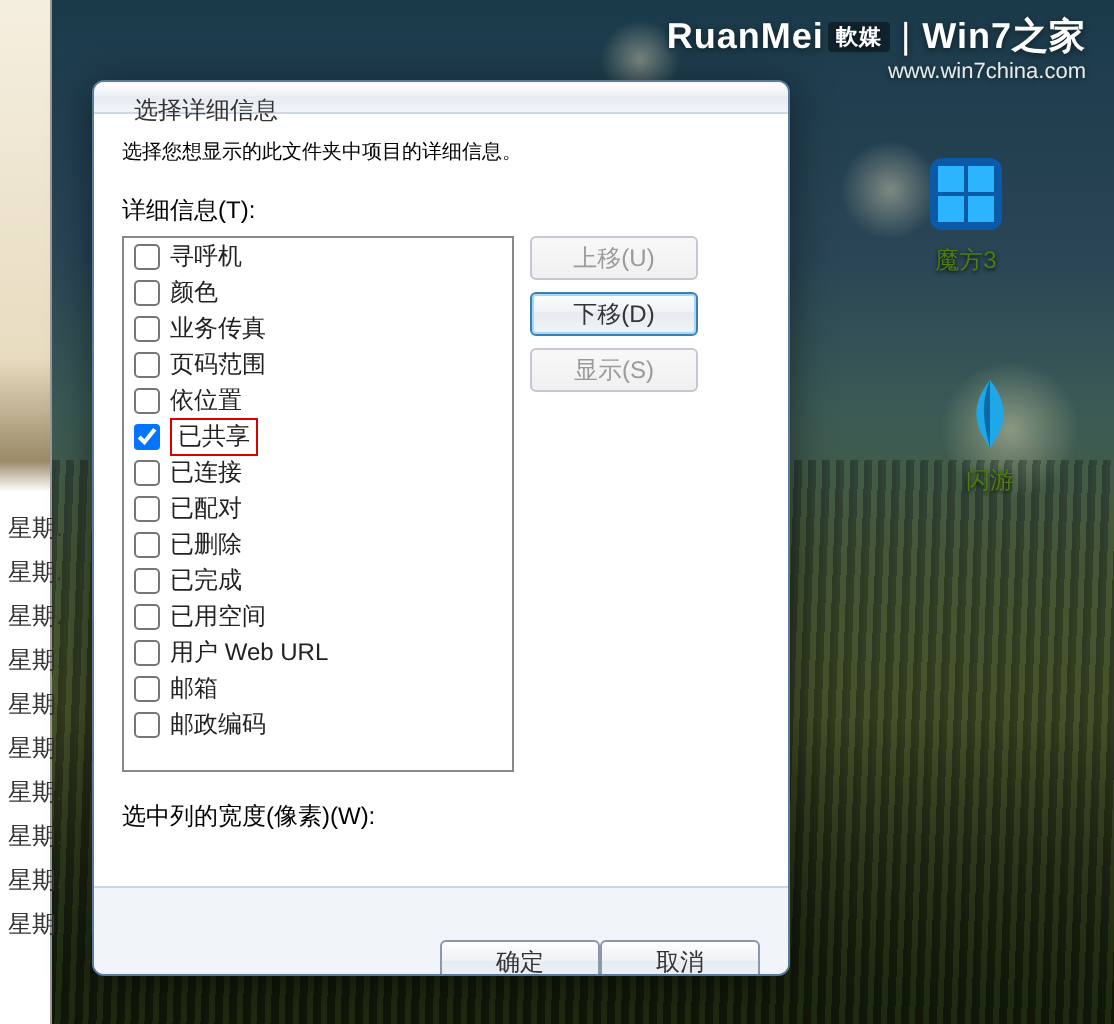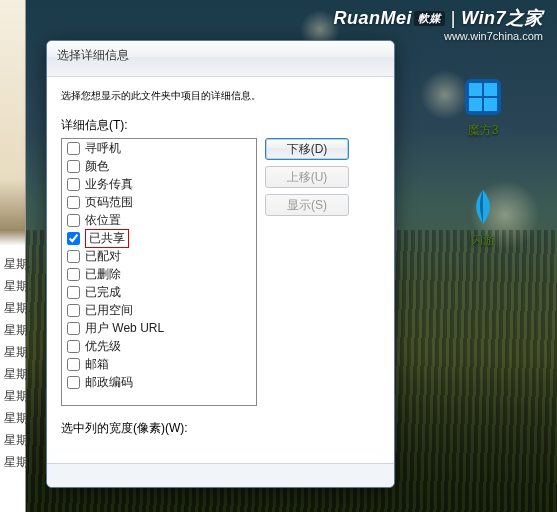--- a/index.html
+++ b/index.html
@@ -1,30 +1,30 @@
 <!DOCTYPE html>
 <html><head>
 <meta charset="utf-8">
 <style>
   *{box-sizing:border-box;margin:0;padding:0}
   html,body{width:557px;height:512px;overflow:hidden;font-family:"Microsoft YaHei","SimSun",sans-serif;font-size:12px;color:#000}
   #wallpaper{position:absolute;inset:0;background:linear-gradient(to bottom,#1a3a4a 0%,#2a4556 25%,#3b5a55 40%,#4a5d3f 55%,#5e6a3a 70%,#3a4428 85%,#1a2410 100%)}
   .grass{position:absolute;bottom:0;left:0;right:0;height:55%;background:repeating-linear-gradient(92deg,rgba(0,0,0,.25) 0 2px,rgba(80,100,40,.15) 2px 5px,rgba(0,0,0,.3) 5px 7px),linear-gradient(to bottom,rgba(60,80,30,0)0%,rgba(20,30,10,.8)100%)}
   .bokeh{position:absolute;border-radius:50%;background:radial-gradient(circle,rgba(255,245,200,.4)0%,rgba(255,245,200,0)70%)}
   .watermark{position:absolute;top:6px;right:14px;color:#fff;text-align:right;text-shadow:0 1px 3px rgba(0,0,0,.5)}
-  .watermark .l1{font-size:18px;font-weight:bold;font-style:italic;letter-spacing:.5px}
+  .watermark .l1{font-size:18px;font-weight:bold;letter-spacing:.5px}
   .watermark .l1 .thin{font-weight:normal}
   .watermark .sub{display:inline-block;background:rgba(0,0,0,.4);padding:0 4px;font-size:11px;border-radius:2px;margin-left:2px;vertical-align:2px}
   .watermark .l2{font-size:11px;opacity:.9}
   .desk-icon{position:absolute;width:64px;text-align:center;color:#4d7c0f;text-shadow:0 1px 2px rgba(0,0,0,.8);font-size:12px}
   .desk-icon svg{display:block;margin:0 auto 4px}
   .left-strip{position:absolute;left:0;top:0;width:26px;height:512px;background:linear-gradient(to bottom,#f5efe0 0%,#e8dcc0 35%,#9a8a68 45%,#fff 48%,#fff 100%);border-right:1px solid #999}
   .left-strip .row{position:absolute;left:4px;font-size:12px;color:#333;white-space:nowrap}
   .dialog{position:absolute;left:46px;top:40px;width:349px;height:448px;background:#fff;border:1px solid #5a7aa0;border-radius:6px;box-shadow:0 4px 20px rgba(0,0,0,.5);overflow:hidden}
-  .titlebar{height:36px;background:linear-gradient(to bottom,#fdfdfd,#eef1f5 45%,#e6ebf1 46%,#f1f4f8);border-bottom:1px solid #cfd8e4;padding:6px 10px;font-size:12px;color:#333}
+  .titlebar{height:16px;background:linear-gradient(to bottom,#fdfdfd,#eef1f5 45%,#e6ebf1 46%,#f1f4f8);border-bottom:1px solid #cfd8e4;padding:6px 20px;font-size:12px;color:#333}
   .dlg-body{padding:12px 14px 10px}
   .instr{font-size:10px;margin-bottom:14px}
   .sect{font-size:12px;margin-bottom:4px}
   .content{display:flex;gap:8px}
   .listbox{width:196px;height:268px;border:1px solid #888;background:#fff;overflow:hidden}
   .listbox .item{display:flex;align-items:center;height:18px;padding:0 4px;font-size:12px;color:#222}
   .listbox .item input{margin:0 5px 0 1px;width:13px;height:13px}
   .hl{border:1px solid #d80000;padding:0 3px}
   .sidebtns{display:flex;flex-direction:column;gap:6px}
   .winbtn{width:84px;height:22px;font-size:12px;border:1px solid #8a97a8;border-radius:3px;background:linear-gradient(to bottom,#fdfdfd,#eef1f5 45%,#e6ebf1 46%,#f1f4f8);color:#333;cursor:pointer}
@@ -56,21 +56,21 @@
   <svg width="42" height="42" viewBox="0 0 42 42">
       <rect x="3" y="3" width="36" height="36" rx="6" fill="#0a5aa8"></rect>
       <rect x="7" y="7" width="13" height="13" fill="#2db4ff"></rect>
       <rect x="22" y="7" width="13" height="13" fill="#2db4ff"></rect>
       <rect x="7" y="22" width="13" height="13" fill="#2db4ff"></rect>
       <rect x="22" y="22" width="13" height="13" fill="#2db4ff"></rect>
     </svg>
   <div>魔方3</div>
 </div>
 
-<div class="desk-icon" style="top:186px;right:42px">
+<div class="desk-icon" style="top:186px;right:30px">
   <svg width="42" height="42" viewBox="0 0 42 42">
       <path d="M21 4 C10 18 14 28 21 38 C28 28 32 18 21 4 Z" fill="#1fa8e8"></path>
       <path d="M21 4 C16 16 18 26 21 38 C21 26 21 16 21 4 Z" fill="#0a6aa8"></path>
     </svg>
   <div>闪游</div>
 </div>
 
 <div class="left-strip">
   <div class="row" style="top:256px">星期.</div>
   <div class="row" style="top:278px">星期.</div>
@@ -112,54 +112,54 @@
           <div class="item">
             <input type="checkbox" style="">
             <span>依位置</span>
           </div>
           <div class="item">
             <input type="checkbox" checked="" style="">
             <span class="hl">已共享</span>
           </div>
           <div class="item">
             <input type="checkbox" style="">
+            <span>已连接</span>
+          </div>
+          <div class="item">
+            <input type="checkbox" style="">
             <span>已配对</span>
           </div>
           <div class="item">
             <input type="checkbox" style="">
             <span>已删除</span>
           </div>
           <div class="item">
             <input type="checkbox" style="">
             <span>已完成</span>
           </div>
           <div class="item">
             <input type="checkbox" style="">
             <span>已用空间</span>
           </div>
           <div class="item">
             <input type="checkbox" style="">
             <span>用户 Web URL</span>
           </div>
           <div class="item">
             <input type="checkbox" style="">
-            <span>优先级</span>
-          </div>
-          <div class="item">
-            <input type="checkbox" style="">
             <span>邮箱</span>
           </div>
           <div class="item">
             <input type="checkbox" style="">
             <span>邮政编码</span>
           </div>
         </div>
       <div class="sidebtns">
+        <button class="winbtn dis">上移(U)</button>
         <button class="winbtn focus">下移(D)</button>
-        <button class="winbtn dis">上移(U)</button>
         <button class="winbtn dis">显示(S)</button>
       </div>
     </div>
     <div class="widthrow">
       <div class="lbl">选中列的宽度(像素)(W):</div>
     </div>
   </div>
   <div class="sep"></div>
   <div class="actions">
     <button class="winbtn">确定</button>

